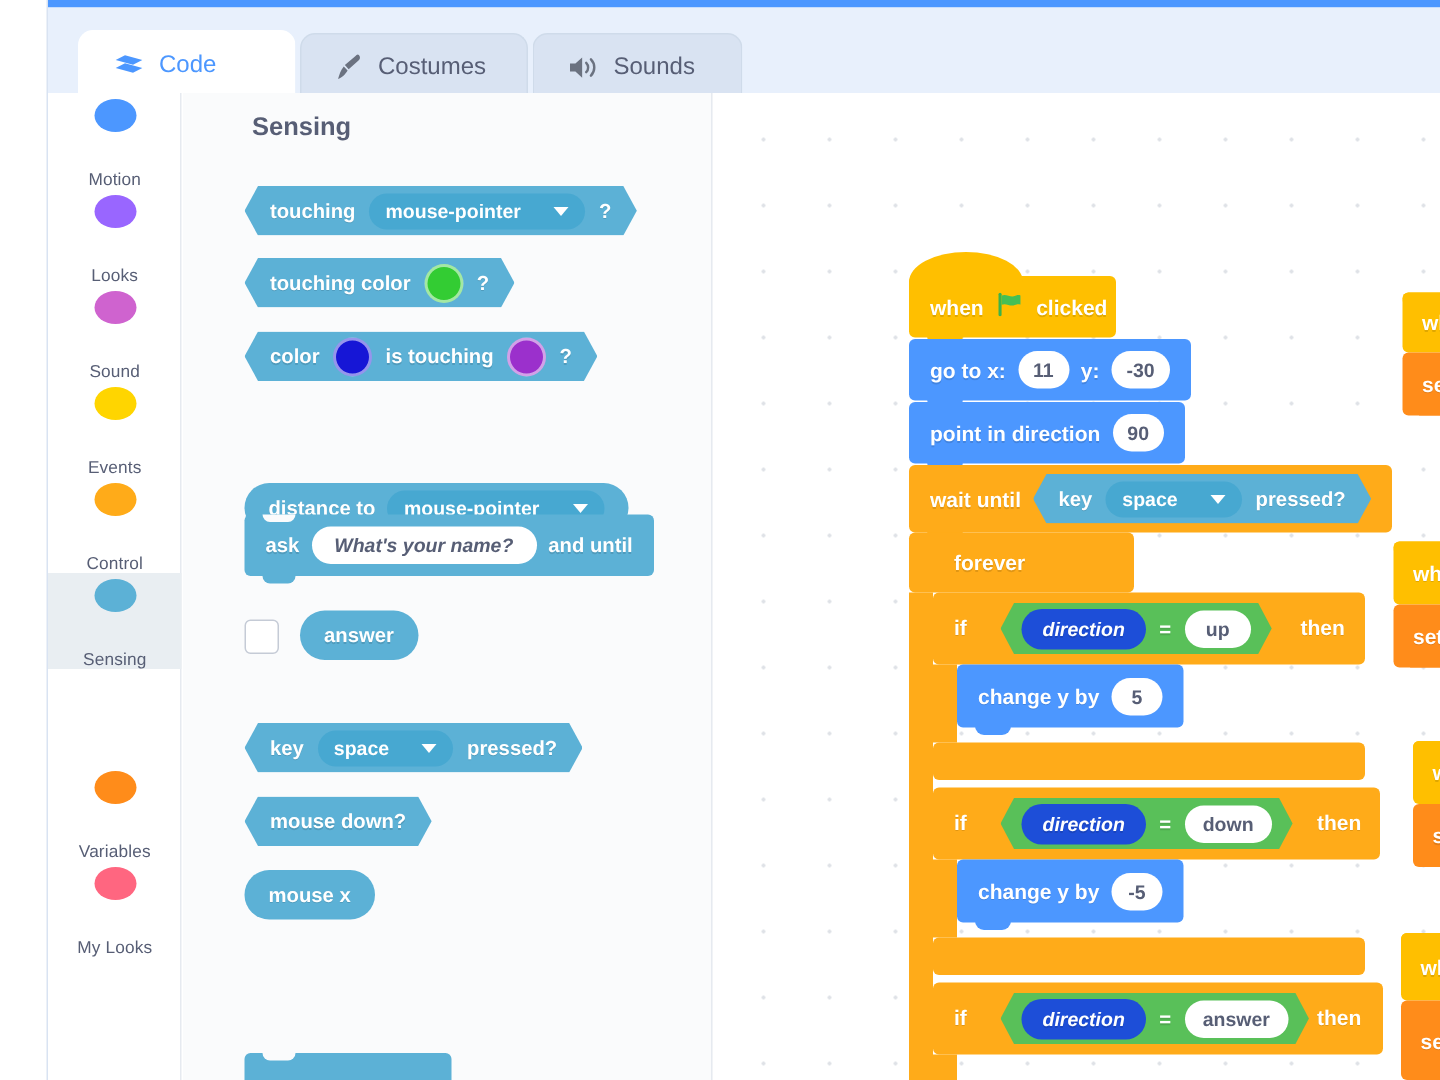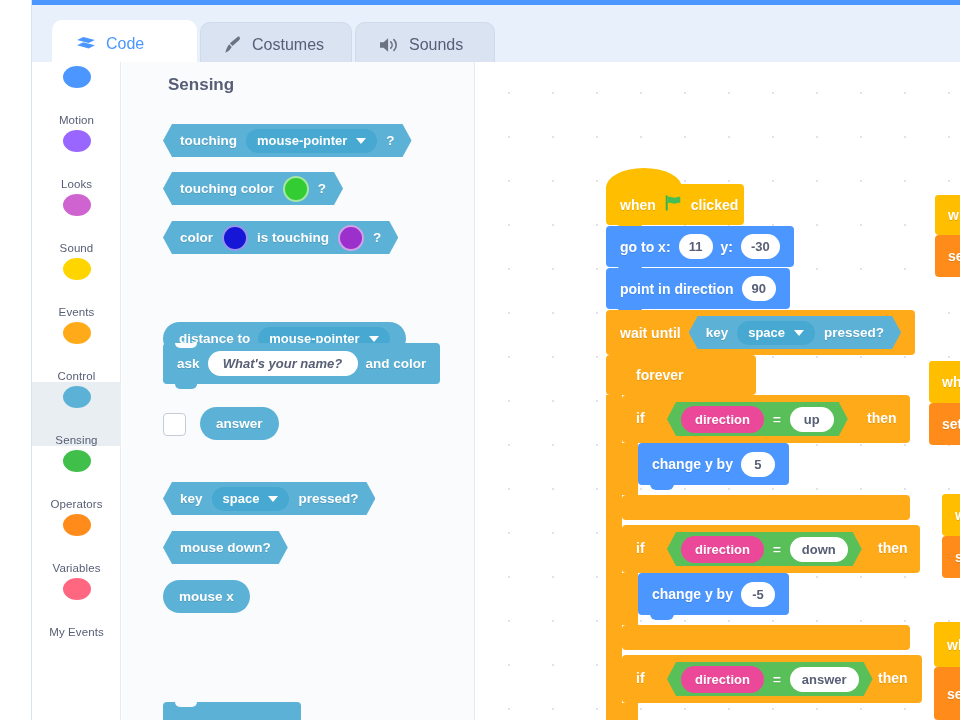--- a/index.html
+++ b/index.html
@@ -98,40 +98,40 @@
     clip-path: polygon(9px 0, calc(100% - 9px) 0, 100% 50%, calc(100% - 9px) 100%, 9px 100%, 0 50%);
     gap:9px; border-radius:2px;
   }
   .hexblk.green { background:#59c059; }
 
   
   .repblk {
     height:33px; padding:0 16px; border-radius:17px;
     background:#5cb1d6; gap:8px;
   }
-  .repblk.orange-rep { background:#ec4899; }
+  .repblk.orange-rep { background:#1d4ed8;font-style:italic; }
 
   
   .stackblk {
     height:41px; padding:0 14px; gap:8px;
     background:#5cb1d6;
     border-radius:4px;
   }
   .stackblk::before {
     content:""; position:absolute; left:12px; top:0; width:22px; height:5px;
     background:#fafbfc; border-bottom-left-radius:5px; border-bottom-right-radius:5px;
   }
   .stackblk::after {
     content:""; position:absolute; left:12px; bottom:-5px; width:22px; height:5px;
     background:inherit; border-bottom-left-radius:5px; border-bottom-right-radius:5px;
   }
 
   
   .dd {
-    display:inline-flex; align-items:center; gap:9px;
+    display:inline-flex; align-items:center; gap:22px;
     height:24px; padding:0 11px; border-radius:13px;
     background:rgba(0,0,0,.12); color:#fff; font-size:13px; font-weight:bold;
     text-shadow:none;
   }
   .dd.on-hex { background:#47a8d1; }
   .dd-caret { width:0;height:0; border-left:5px solid transparent; border-right:5px solid transparent;
               border-top:6px solid #fff; }
 
   
   .oval {
@@ -283,31 +283,27 @@
         <span class="cat-label">Events</span>
       </div>
       <div class="cat" style="top:256px;">
         <span class="cat-dot" style="background:#FFAB19"></span>
         <span class="cat-label">Control</span>
       </div>
       <div class="cat selected" style="top:320px;">
         <span class="cat-dot" style="background:#5CB1D6"></span>
         <span class="cat-label">Sensing</span>
       </div>
-      <div class="cat" style="top:384px;">
-        <span class="cat-dot" style="background:#40BF4A"></span>
-        <span class="cat-label">Operators</span>
-      </div>
       <div class="cat" style="top:448px;">
         <span class="cat-dot" style="background:#FF8C1A"></span>
         <span class="cat-label">Variables</span>
       </div>
       <div class="cat" style="top:512px;">
         <span class="cat-dot" style="background:#FF6680"></span>
-        <span class="cat-label">My Events</span>
+        <span class="cat-label">My Looks</span>
       </div>
     </div>
 
     <div class="palette">
       <div class="palette-header">Sensing</div>
 
       <div class="blk hexblk" style="left:41px; top:62px;">
         <span>touching</span>
         <span class="dd on-hex">
           <span>mouse-pointer</span>
@@ -336,21 +332,21 @@
           <span>mouse-pointer</span>
           <span class="dd-caret"></span>
         </span>
       </div>
 
       <div class="blk stackblk" style="left:41px; top:281px;">
         <span>ask</span>
         <span class="oval" style="min-width:150px;font-style:italic;">
           <span>What's your name?</span>
         </span>
-        <span>and color</span>
+        <span>and until</span>
       </div>
 
       <div class="pchk" style="left:41px; top:351px;"></div>
       <div class="blk repblk" style="left:78px; top:345px;">
         <span>answer</span>
       </div>
 
       <div class="blk hexblk" style="left:41px; top:420px;">
         <span>key</span>
         <span class="dd on-hex">

